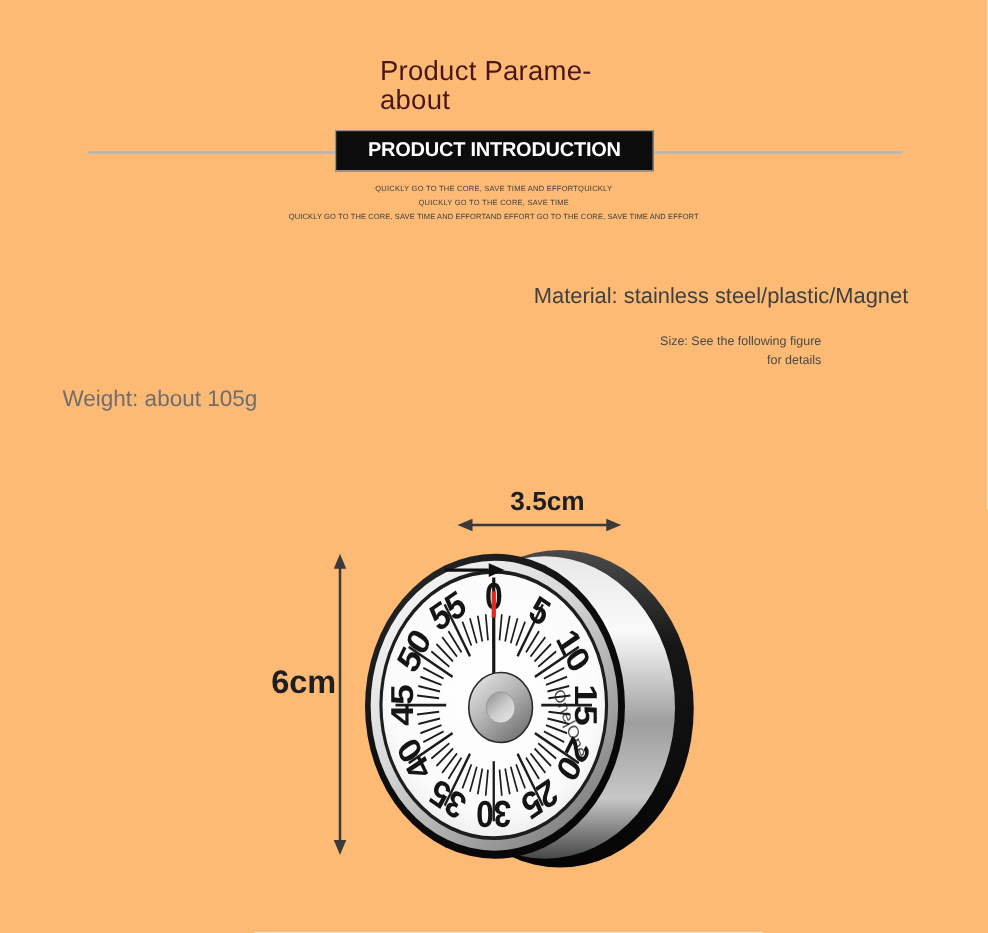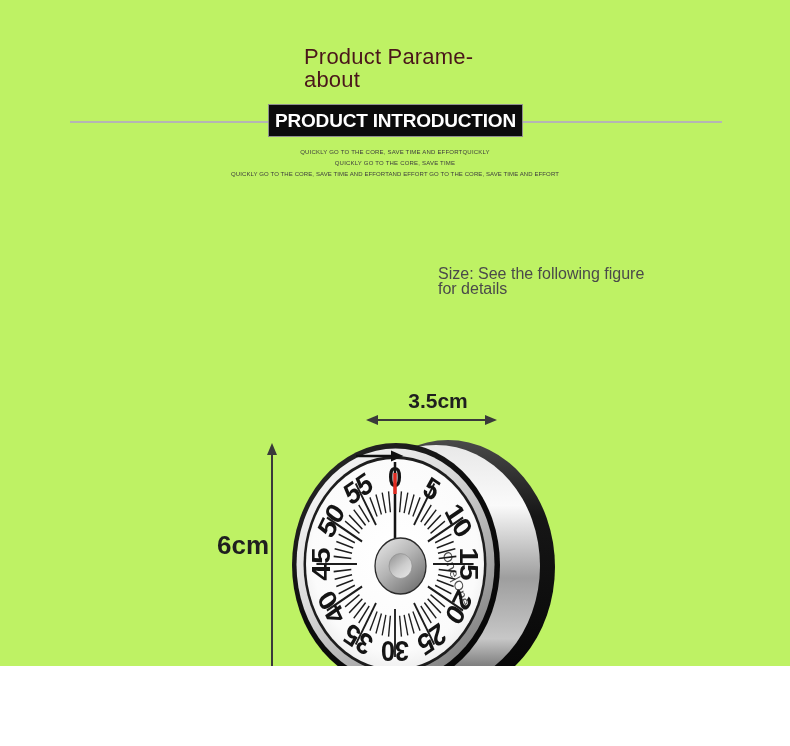--- a/index.html
+++ b/index.html
@@ -1,42 +1,42 @@
 <!DOCTYPE html>
 <html><head>
 <meta charset="utf-8">
 <style>
   html,body{margin:0;padding:0;background:#fff;}
   #canvas{
-    position:relative;width:790px;height:666px;background:#bef264;
+    position:relative;width:790px;height:746px;background:#fdba74;
     font-family:"Liberation Sans",sans-serif;overflow:hidden;
   }
   .abs{position:absolute;}
   
   #page-title{
     left:304px;top:45px;width:220px;
     font-size:22px;line-height:23px;color:#4a161a;letter-spacing:.2px;
   }
   #banner-line{left:70px;top:121px;width:652px;height:2px;background:#b5b5b5;}
   #banner-box{
     left:268px;top:104px;width:255px;height:33px;background:#0c0c0c;border:1px solid #8f8f8f;
     box-sizing:border-box;display:flex;align-items:center;justify-content:center;
   }
-  #banner-box span{color:#fff;font-weight:bold;font-size:19px;letter-spacing:-.2px;}
+  #banner-box span{color:#fff;font-weight:bold;font-size:16px;letter-spacing:-.2px;}
   .tagline{left:0;width:790px;text-align:center;color:#3c3c3c;}
   #tagline-1{top:149px;font-size:6px;letter-spacing:.2px;}
   #tagline-2{top:160px;font-size:6px;letter-spacing:.2px;}
   #tagline-3{top:171px;font-size:6px;letter-spacing:.1px;}
   
   .spec{white-space:nowrap;}
   #spec-name{left:50px;top:228px;font-size:12px;color:#555;}
   #spec-color{left:50px;top:268px;font-size:20px;color:#5e5e5e;}
   #spec-weight{left:50px;top:309px;font-size:18px;color:#6e6e6e;}
   #spec-material{left:427px;top:226px;font-size:17.5px;color:#3f3f3f;}
-  #spec-size{left:438px;top:266px;font-size:16px;line-height:15px;color:#4a4a4a;white-space:normal;width:230px;}
+  #spec-size{left:427px;top:266px;font-size:10px;line-height:15px;color:#4a4a4a;white-space:normal;width:230px;text-align:right;}
   #spec-uses{left:427px;top:309px;font-size:15px;color:#4a4a4a;}
   
   #figure{left:0;top:0;width:790px;height:746px;}
 </style>
 </head>
 <body>
 
 <div id="canvas">
 
   <div id="page-title" class="abs">
@@ -46,20 +46,22 @@
 
   <div id="banner-line" class="abs"></div>
   <div id="banner-box" class="abs">
     <span>PRODUCT INTRODUCTION</span>
   </div>
 
   <div id="tagline-1" class="abs tagline">QUICKLY GO TO THE CORE, SAVE TIME AND EFFORTQUICKLY</div>
   <div id="tagline-2" class="abs tagline">QUICKLY GO TO THE CORE, SAVE TIME</div>
   <div id="tagline-3" class="abs tagline">QUICKLY GO TO THE CORE, SAVE TIME AND EFFORTAND EFFORT GO TO THE CORE, SAVE TIME AND EFFORT</div>
 
+  <div id="spec-weight" class="abs spec">Weight: about 105g</div>
+  <div id="spec-material" class="abs spec">Material: stainless steel/plastic/Magnet</div>
   <div id="spec-size" class="abs">
     <div>Size: See the following figure</div>
     <div>for details</div>
   </div>
 
   <svg id="figure" class="abs" viewBox="0 0 790 746">
     <defs>
       <linearGradient id="bodyGrad" x1="0" y1="0" x2="0" y2="1">
         <stop offset="0" stop-color="#4a4a4a"></stop>
         <stop offset="0.3" stop-color="#161616"></stop>

